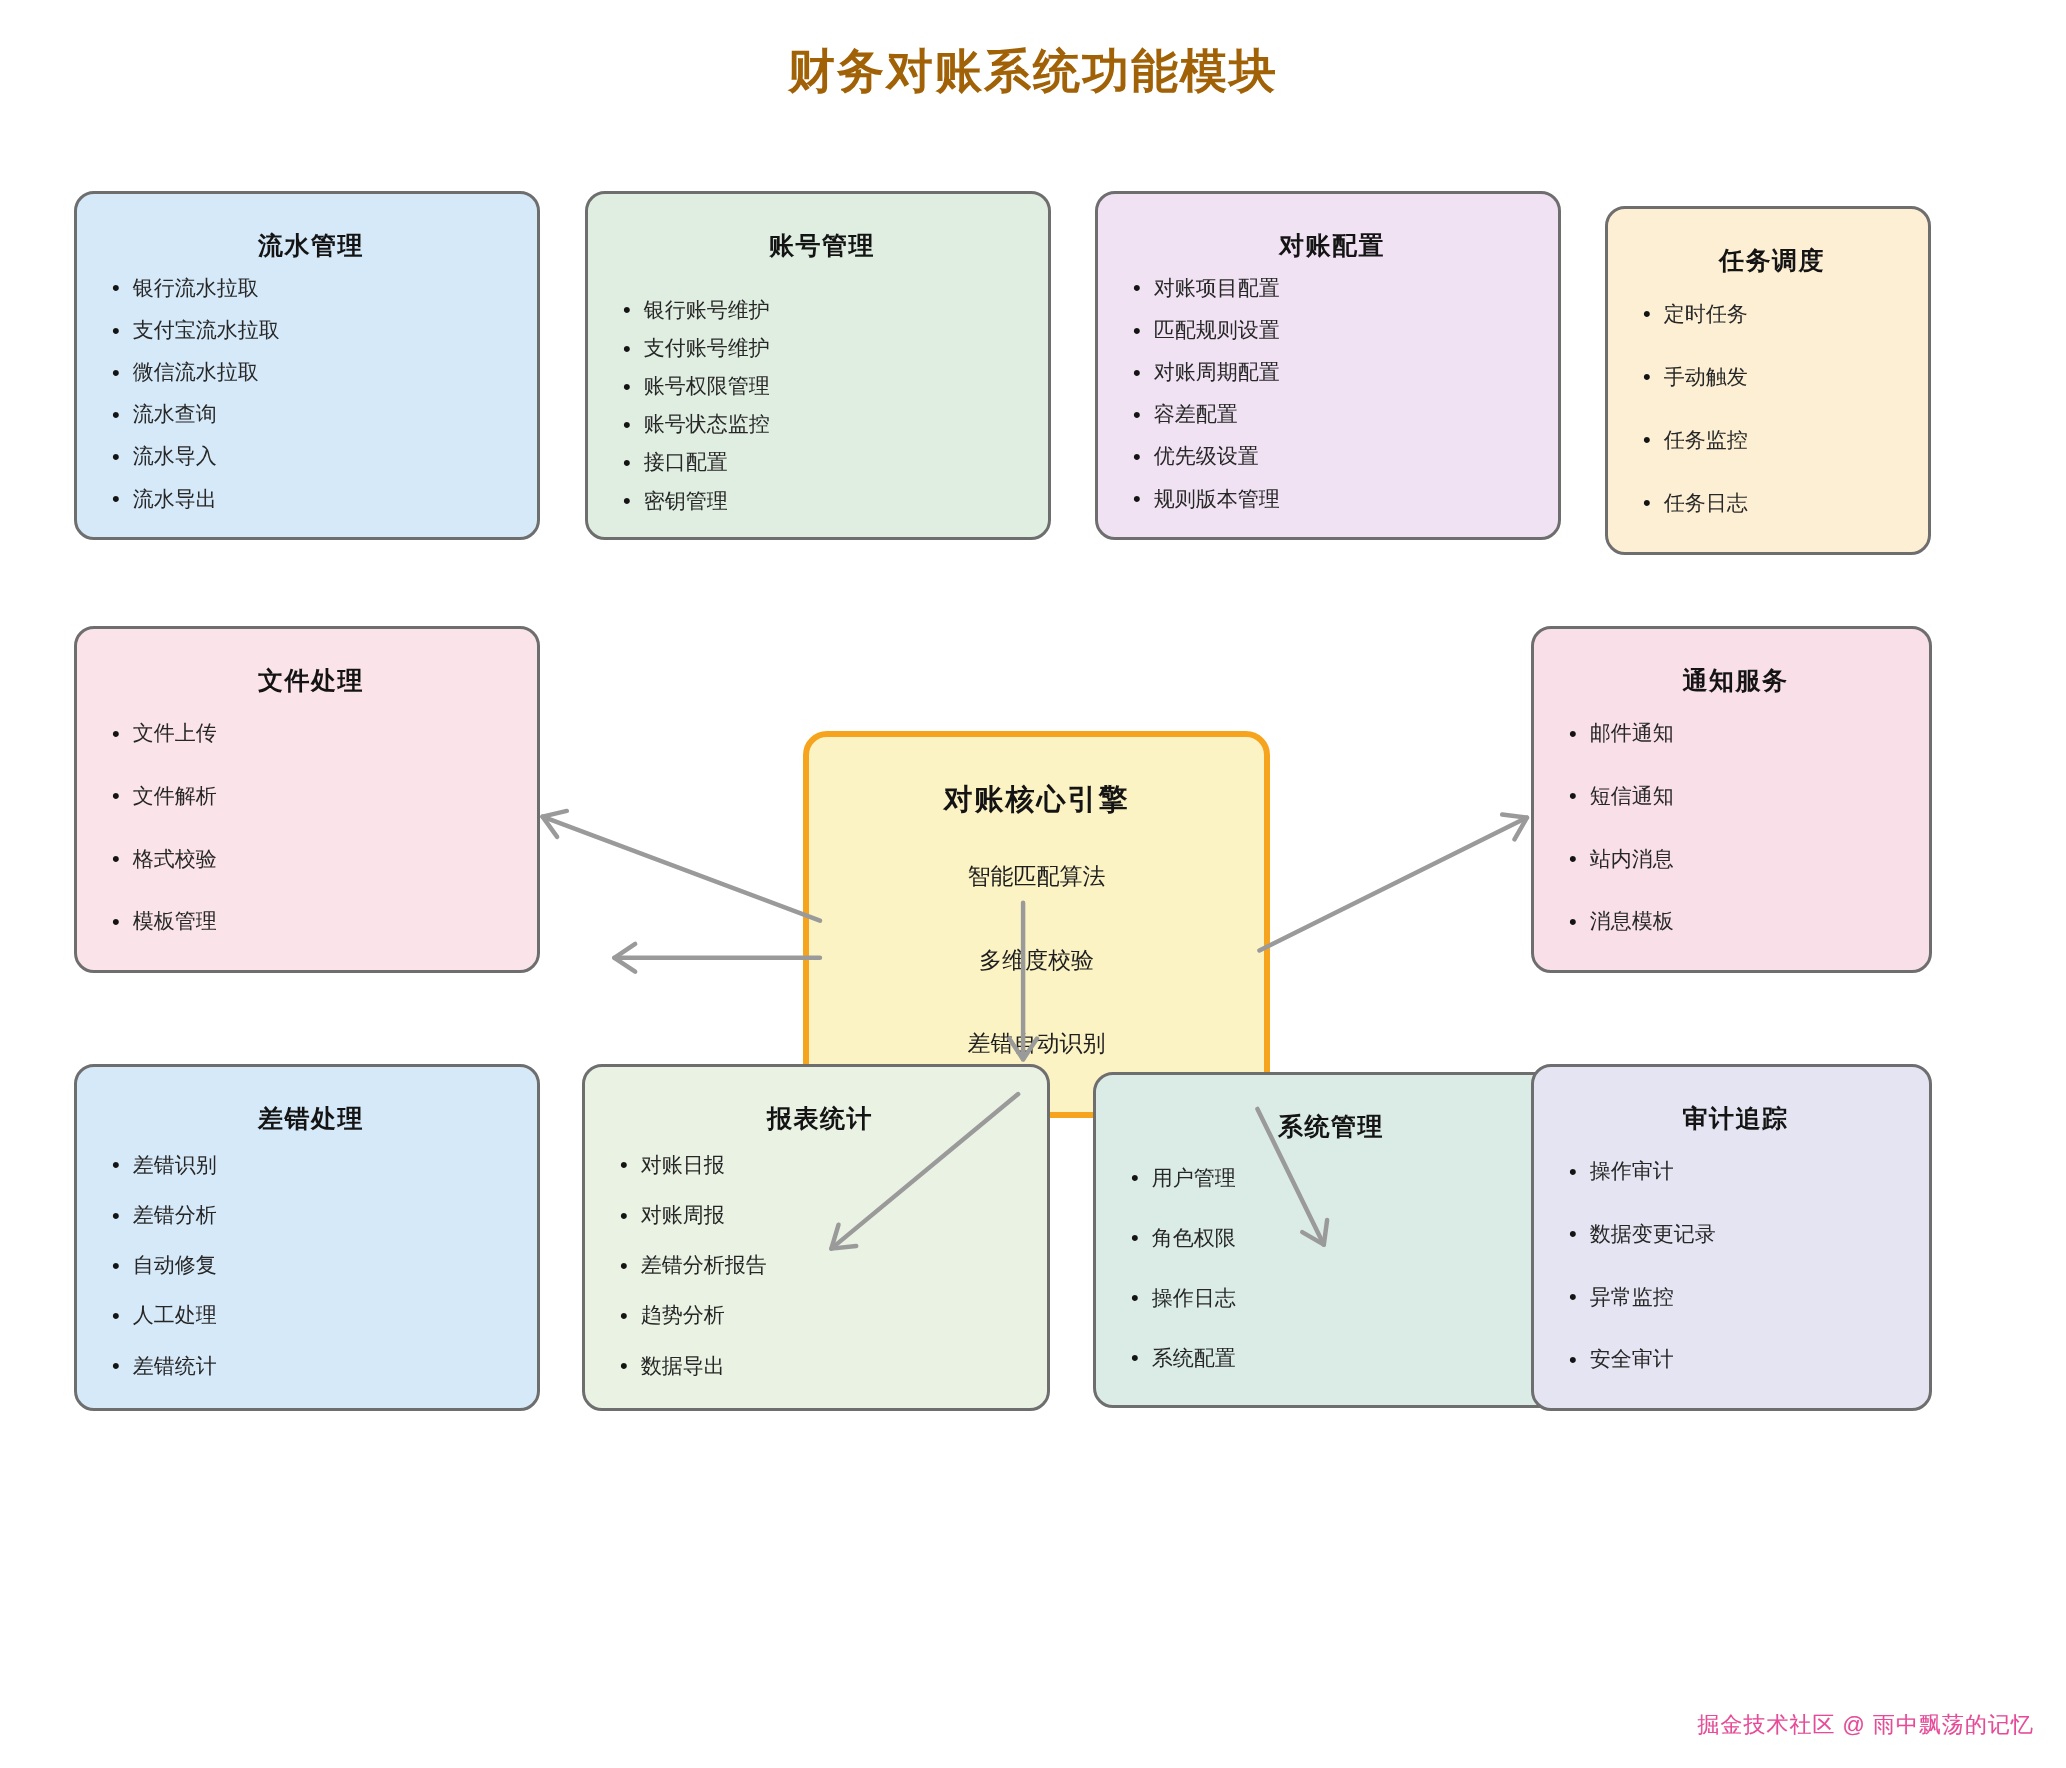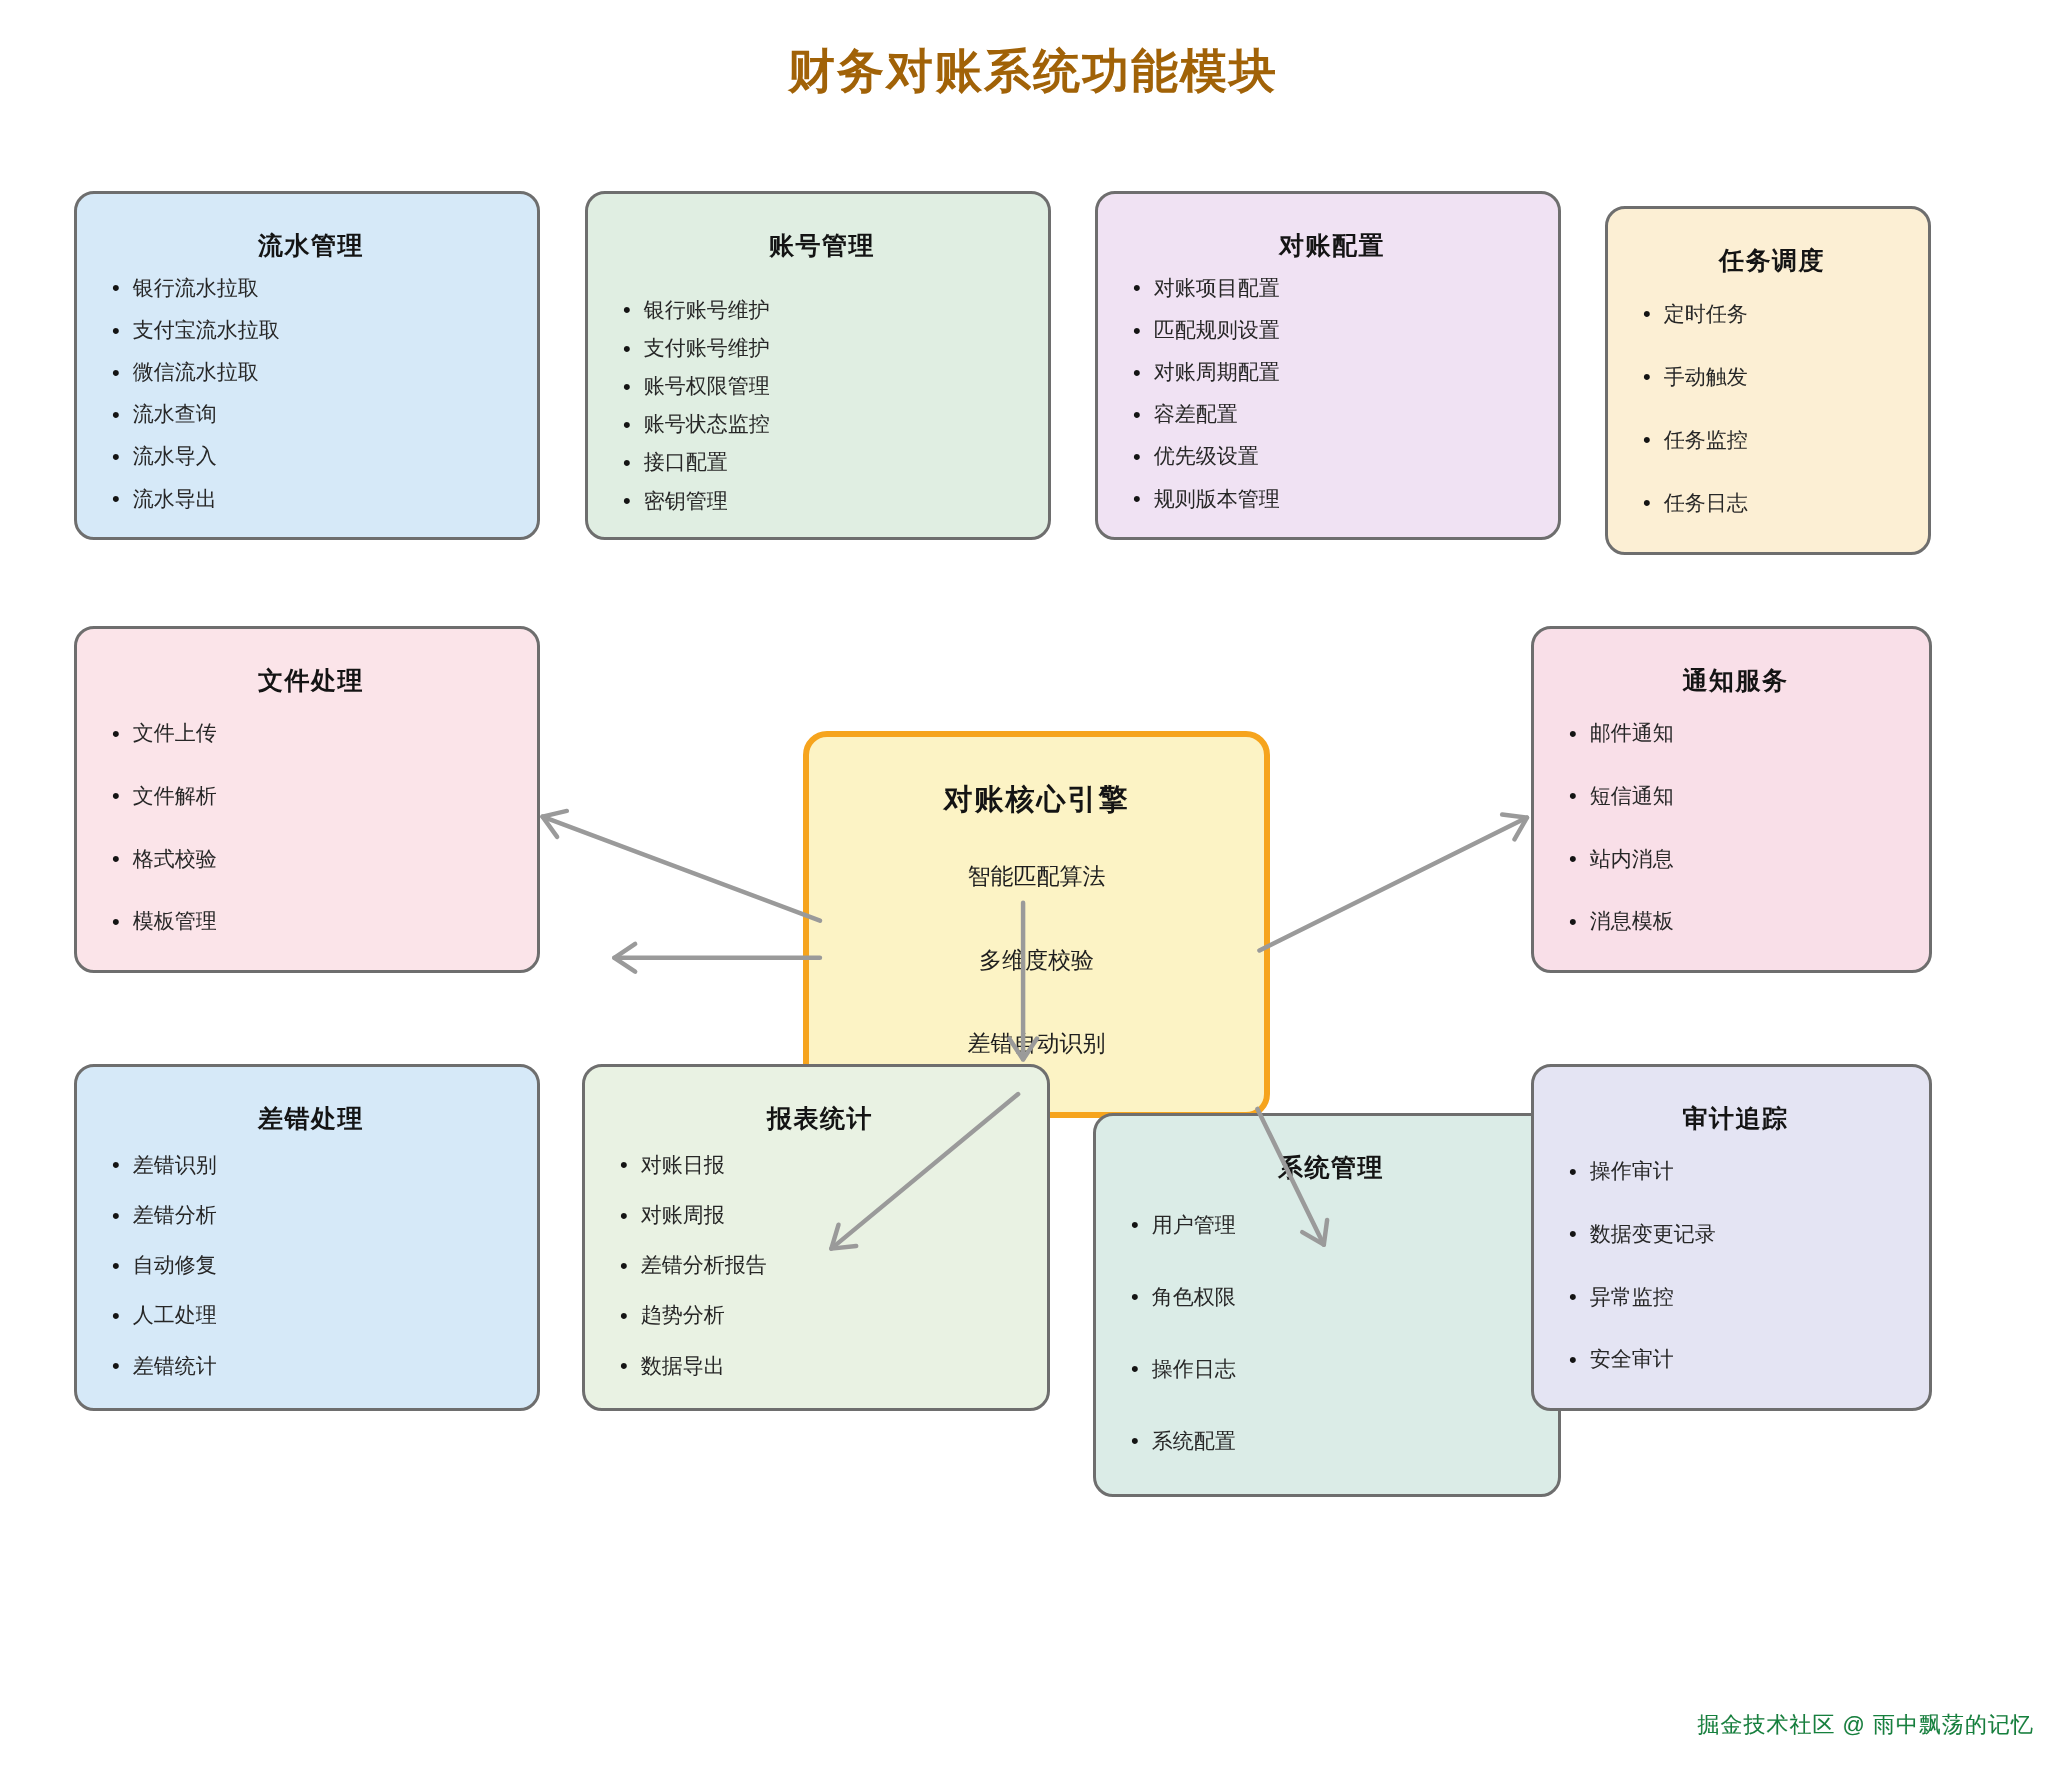--- a/index.html
+++ b/index.html
@@ -23,33 +23,33 @@
   #flow-management      {left:74px; top:191px; width:466px; height:349px;}
   #account-management   {left:585px;top:191px; width:466px; height:349px;}
   #reconciliation-config{left:1095px;top:191px; width:466px; height:349px;}
   #task-scheduling      {left:1605px;top:183px; width:326px; height:349px;margin-top:23px;}
   
   #file-processing      {left:74px; top:626px;width:466px; height:347px;}
   #notification-service {left:1531px;top:626px;width:401px; height:347px;}
   
   #error-handling       {left:74px; top:1064px;width:466px; height:347px;z-index:3;}
   #report-statistics    {left:582px;top:1064px;width:468px; height:347px;z-index:3;}
-  #system-management    {left:1093px;top:1113px;width:468px; height:384px;z-index:3;}
+  #system-management    {left:1093px;top:1072px;width:468px; height:336px;z-index:3;}
   #audit-tracking       {left:1531px;top:1064px;width:401px; height:347px;z-index:4;}
 
   
   #core-engine{left:803px;top:731px;width:467px;height:387px;z-index:1;
         border:6px solid #f6a41d;border-radius:24px;padding:15px 20px 22px;}
   #core-engine .card-title{font-size:29px;margin-top:28px;letter-spacing:2px;}
   #core-engine .items{padding:10px 0 5px;}
   #core-engine .item{justify-content:center;font-size:23px;color:#1e1e1e;}
 
   .arrows-layer{position:absolute;left:0;top:0;width:2066px;height:1769px;z-index:5;pointer-events:none;}
 
-  .watermark{position:absolute;right:32px;top:1710px;font-size:22px;color:#15803d;
+  .watermark{position:absolute;right:32px;top:1710px;font-size:22px;color:#ec4899;
       letter-spacing:1px;z-index:6;
       text-shadow:1px 1px 0.5px rgba(255,255,255,.95), -0.5px -0.5px 0.5px rgba(120,120,120,.35);}
 </style>
 </head>
 <body>
 
 <div class="canvas">
 
   <div class="page-title">财务对账系统功能模块</div>
 

